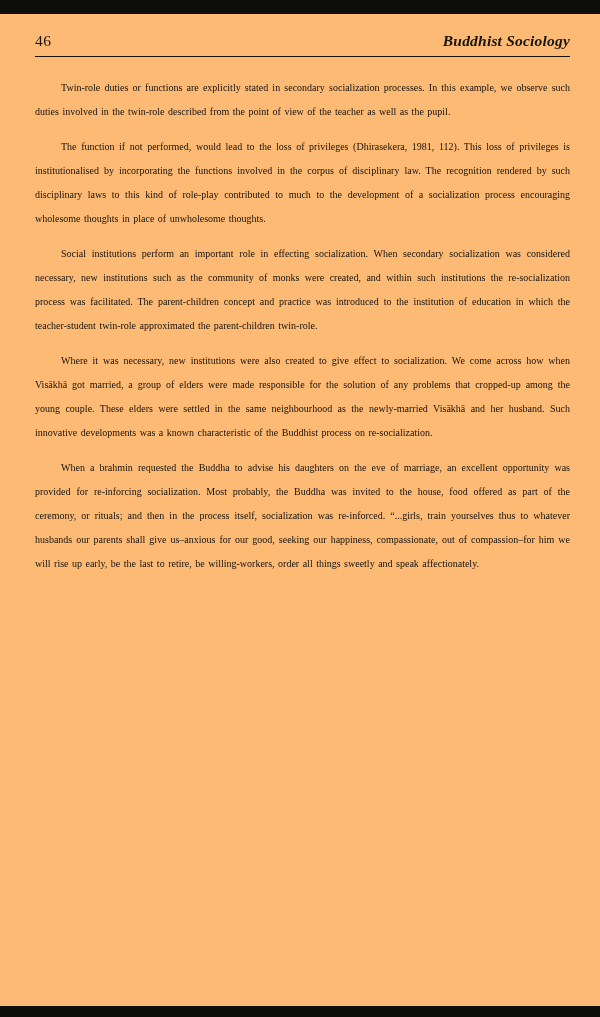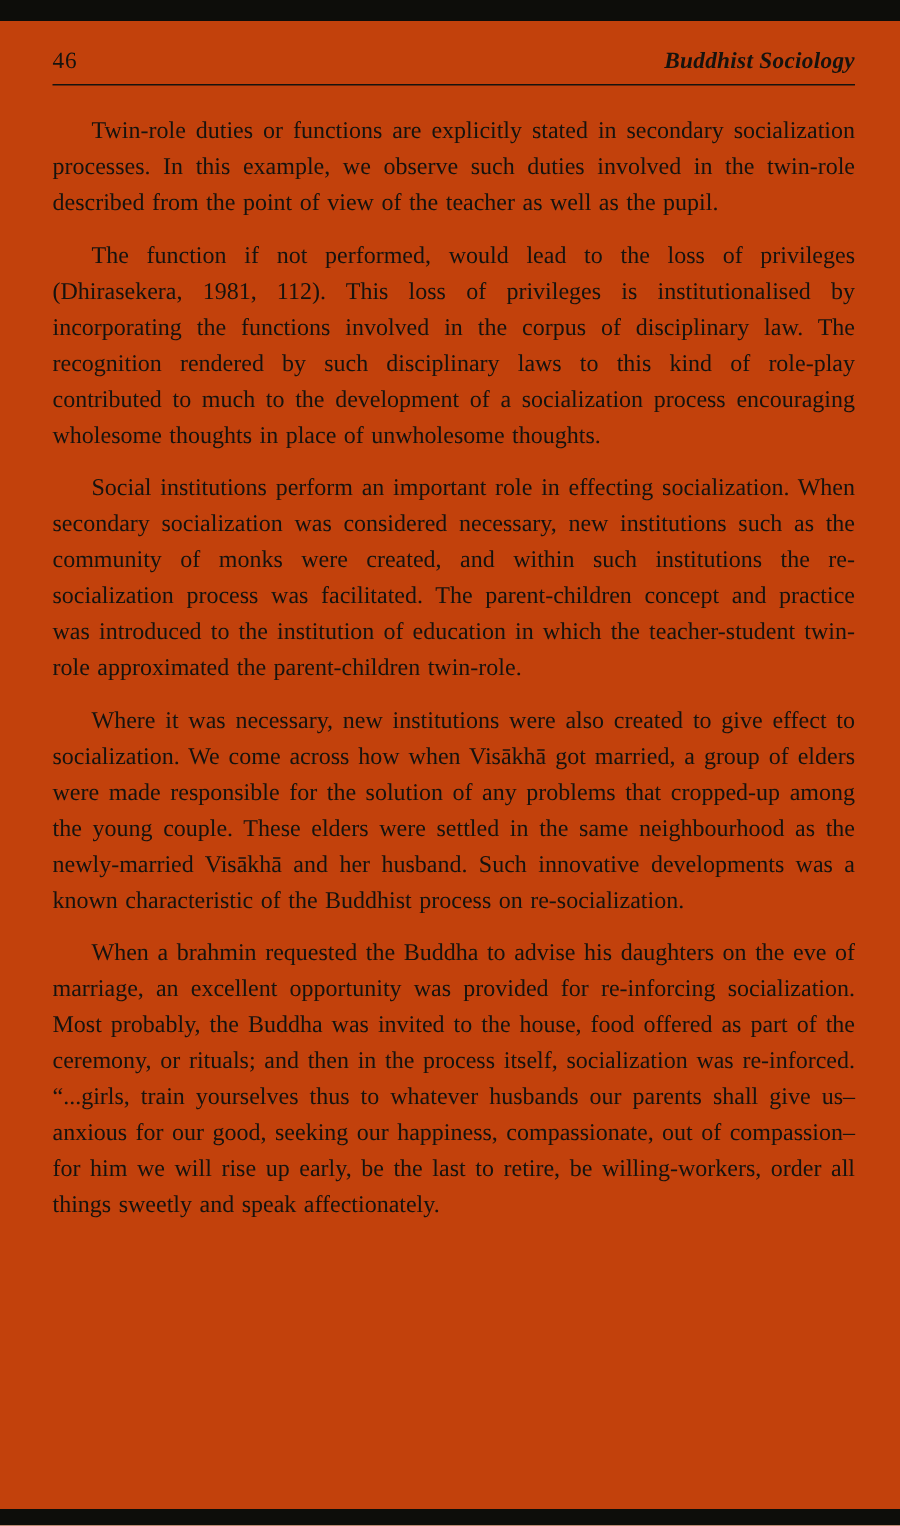--- a/index.html
+++ b/index.html
@@ -5,21 +5,21 @@
   html, body {
     margin: 0;
     padding: 0;
     background: #e8e6e0;
   }
   .page {
     position: relative;
     width: 600px;
     height: 1017px;
     margin: 0 auto;
-    background: #c2410c;
+    background: #fdba74;
     color: #16130e;
     font-family: "Liberation Serif", "DejaVu Serif", serif;
     overflow: hidden;
     box-sizing: border-box;
   }
   .scan-edge {
     position: absolute;
     left: 0;
     width: 100%;
     background: #0d0d0a;
@@ -52,21 +52,21 @@
     border-top: 1.6px solid #16130e;
   }
   main {
     position: absolute;
     top: 76px;
     left: 35px;
     right: 30px;
   }
   main p {
     margin: 0 0 11px 0;
-    font-size: 16px;
+    font-size: 10px;
     line-height: 24px;
     text-align: justify;
     text-indent: 26px;
     word-spacing: 1px;
   }
 </style>
 </head>
 <body>
 
 <div class="page">

